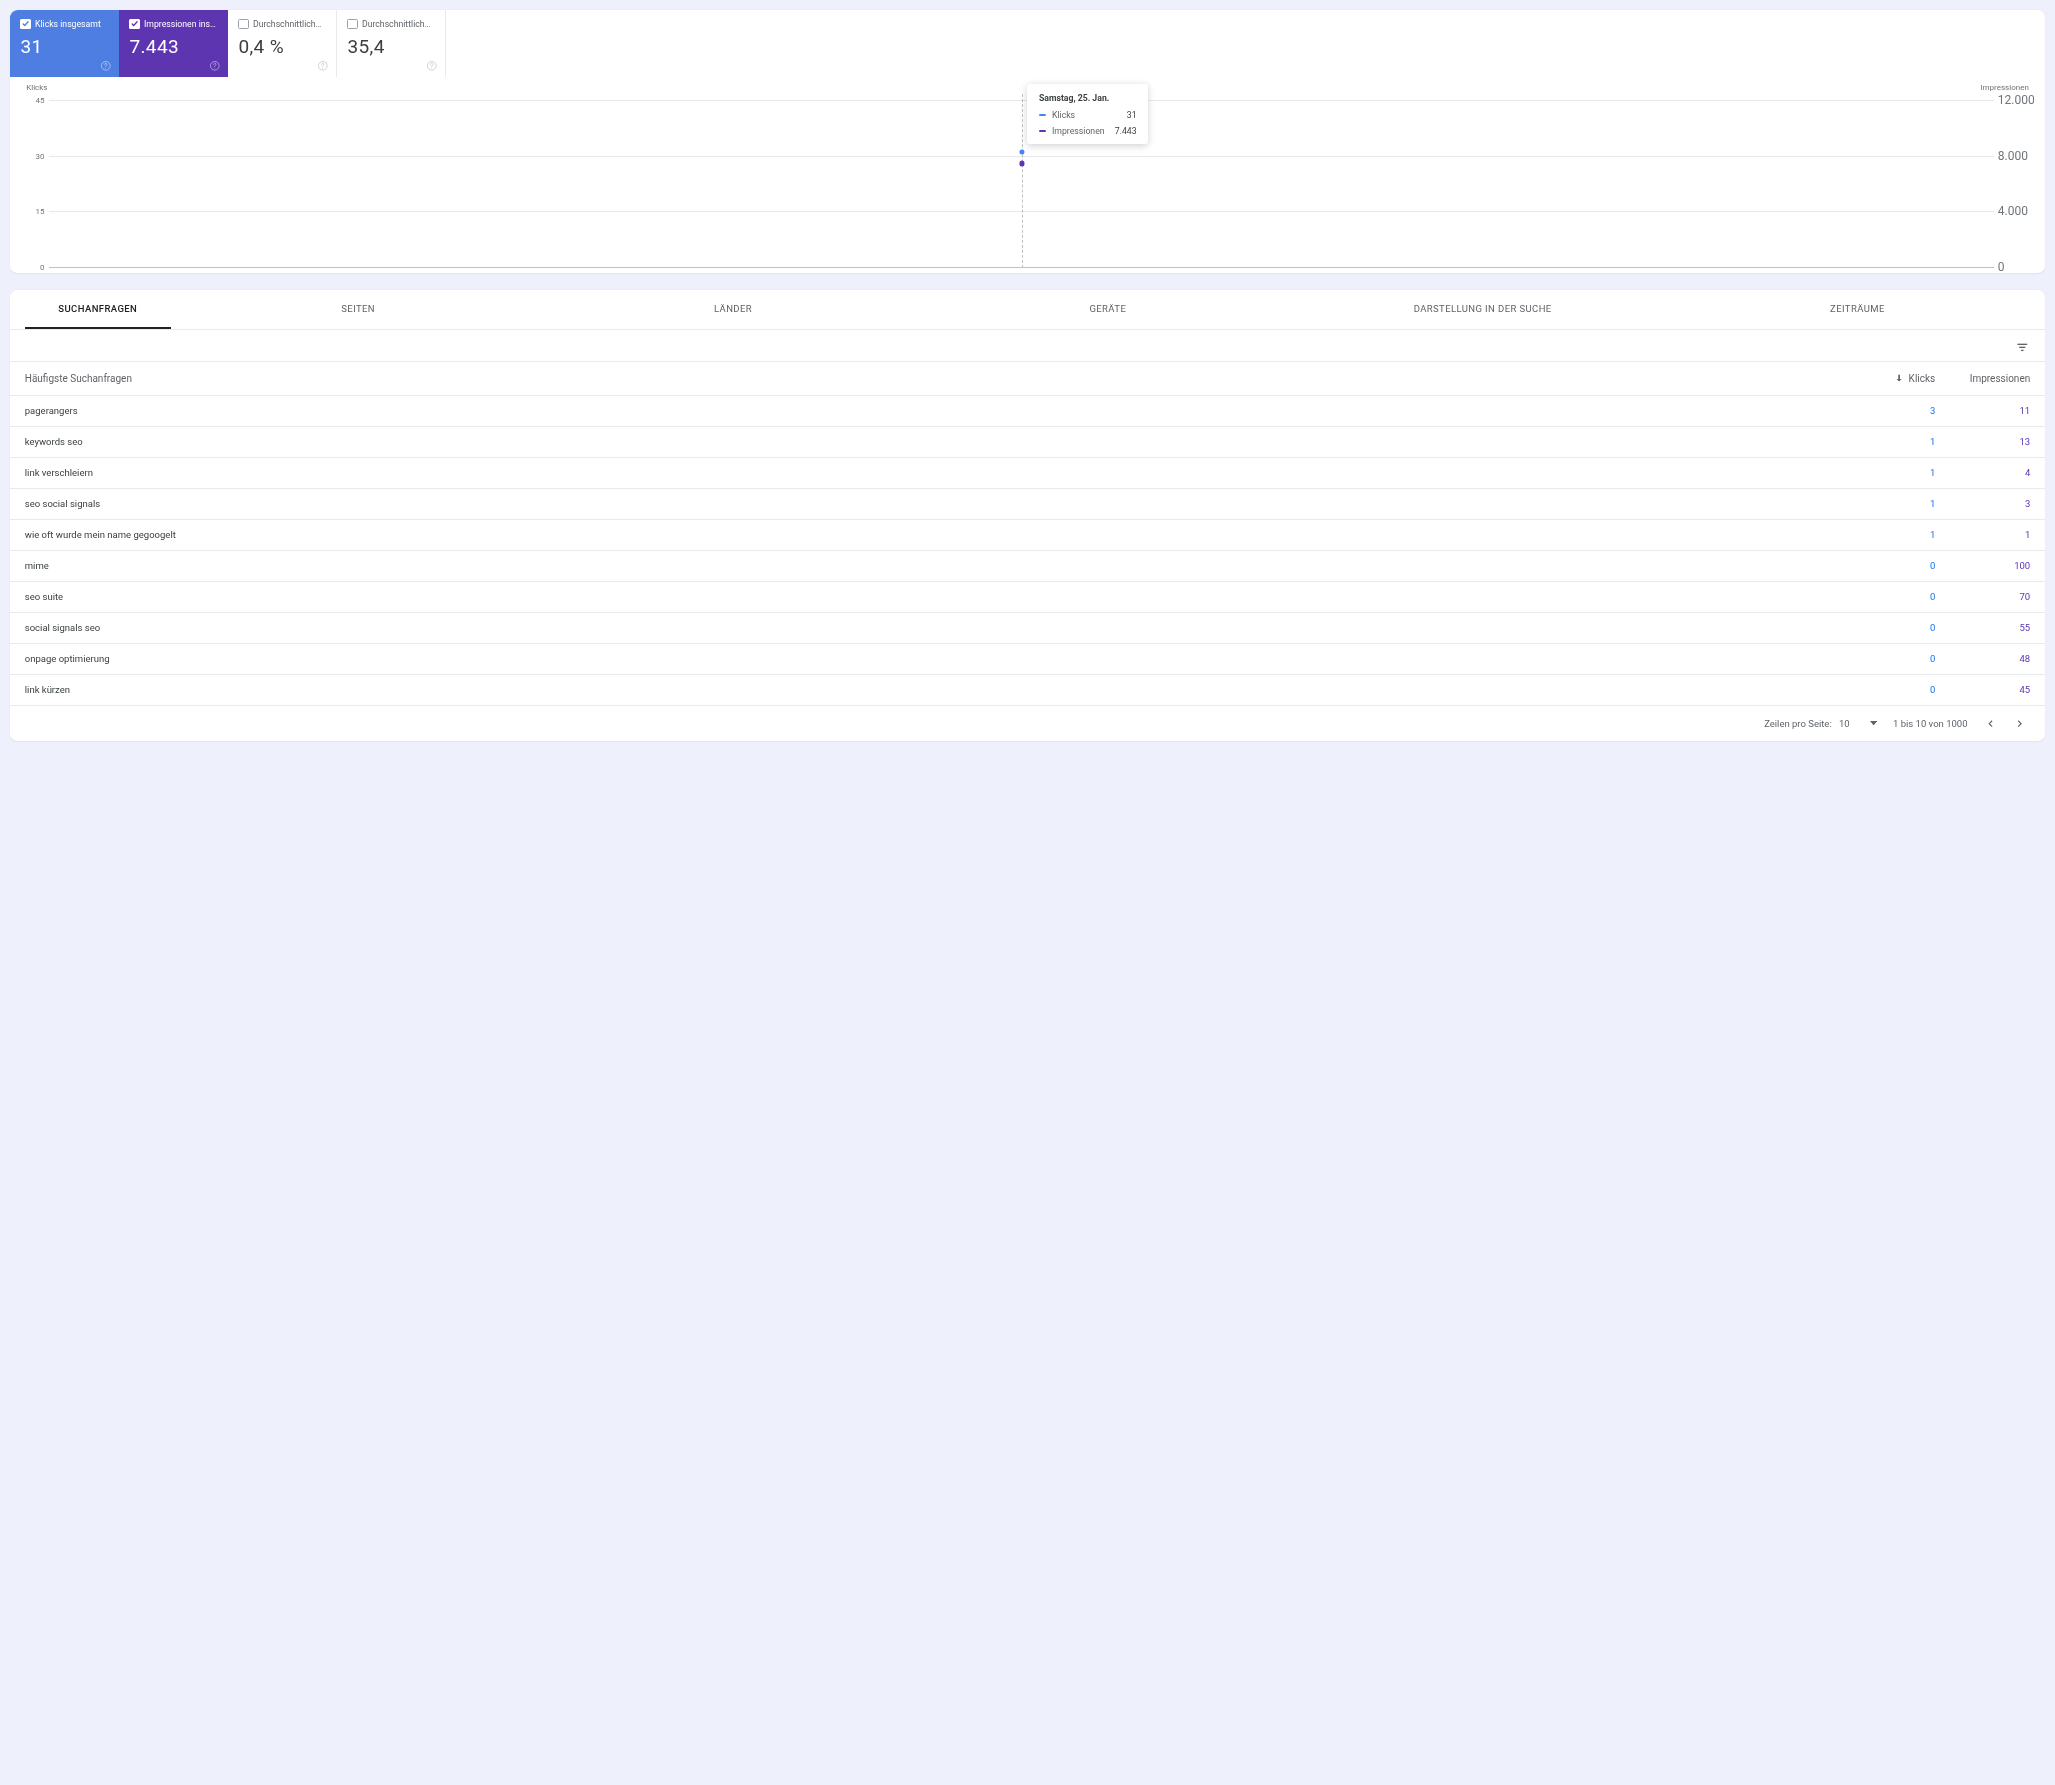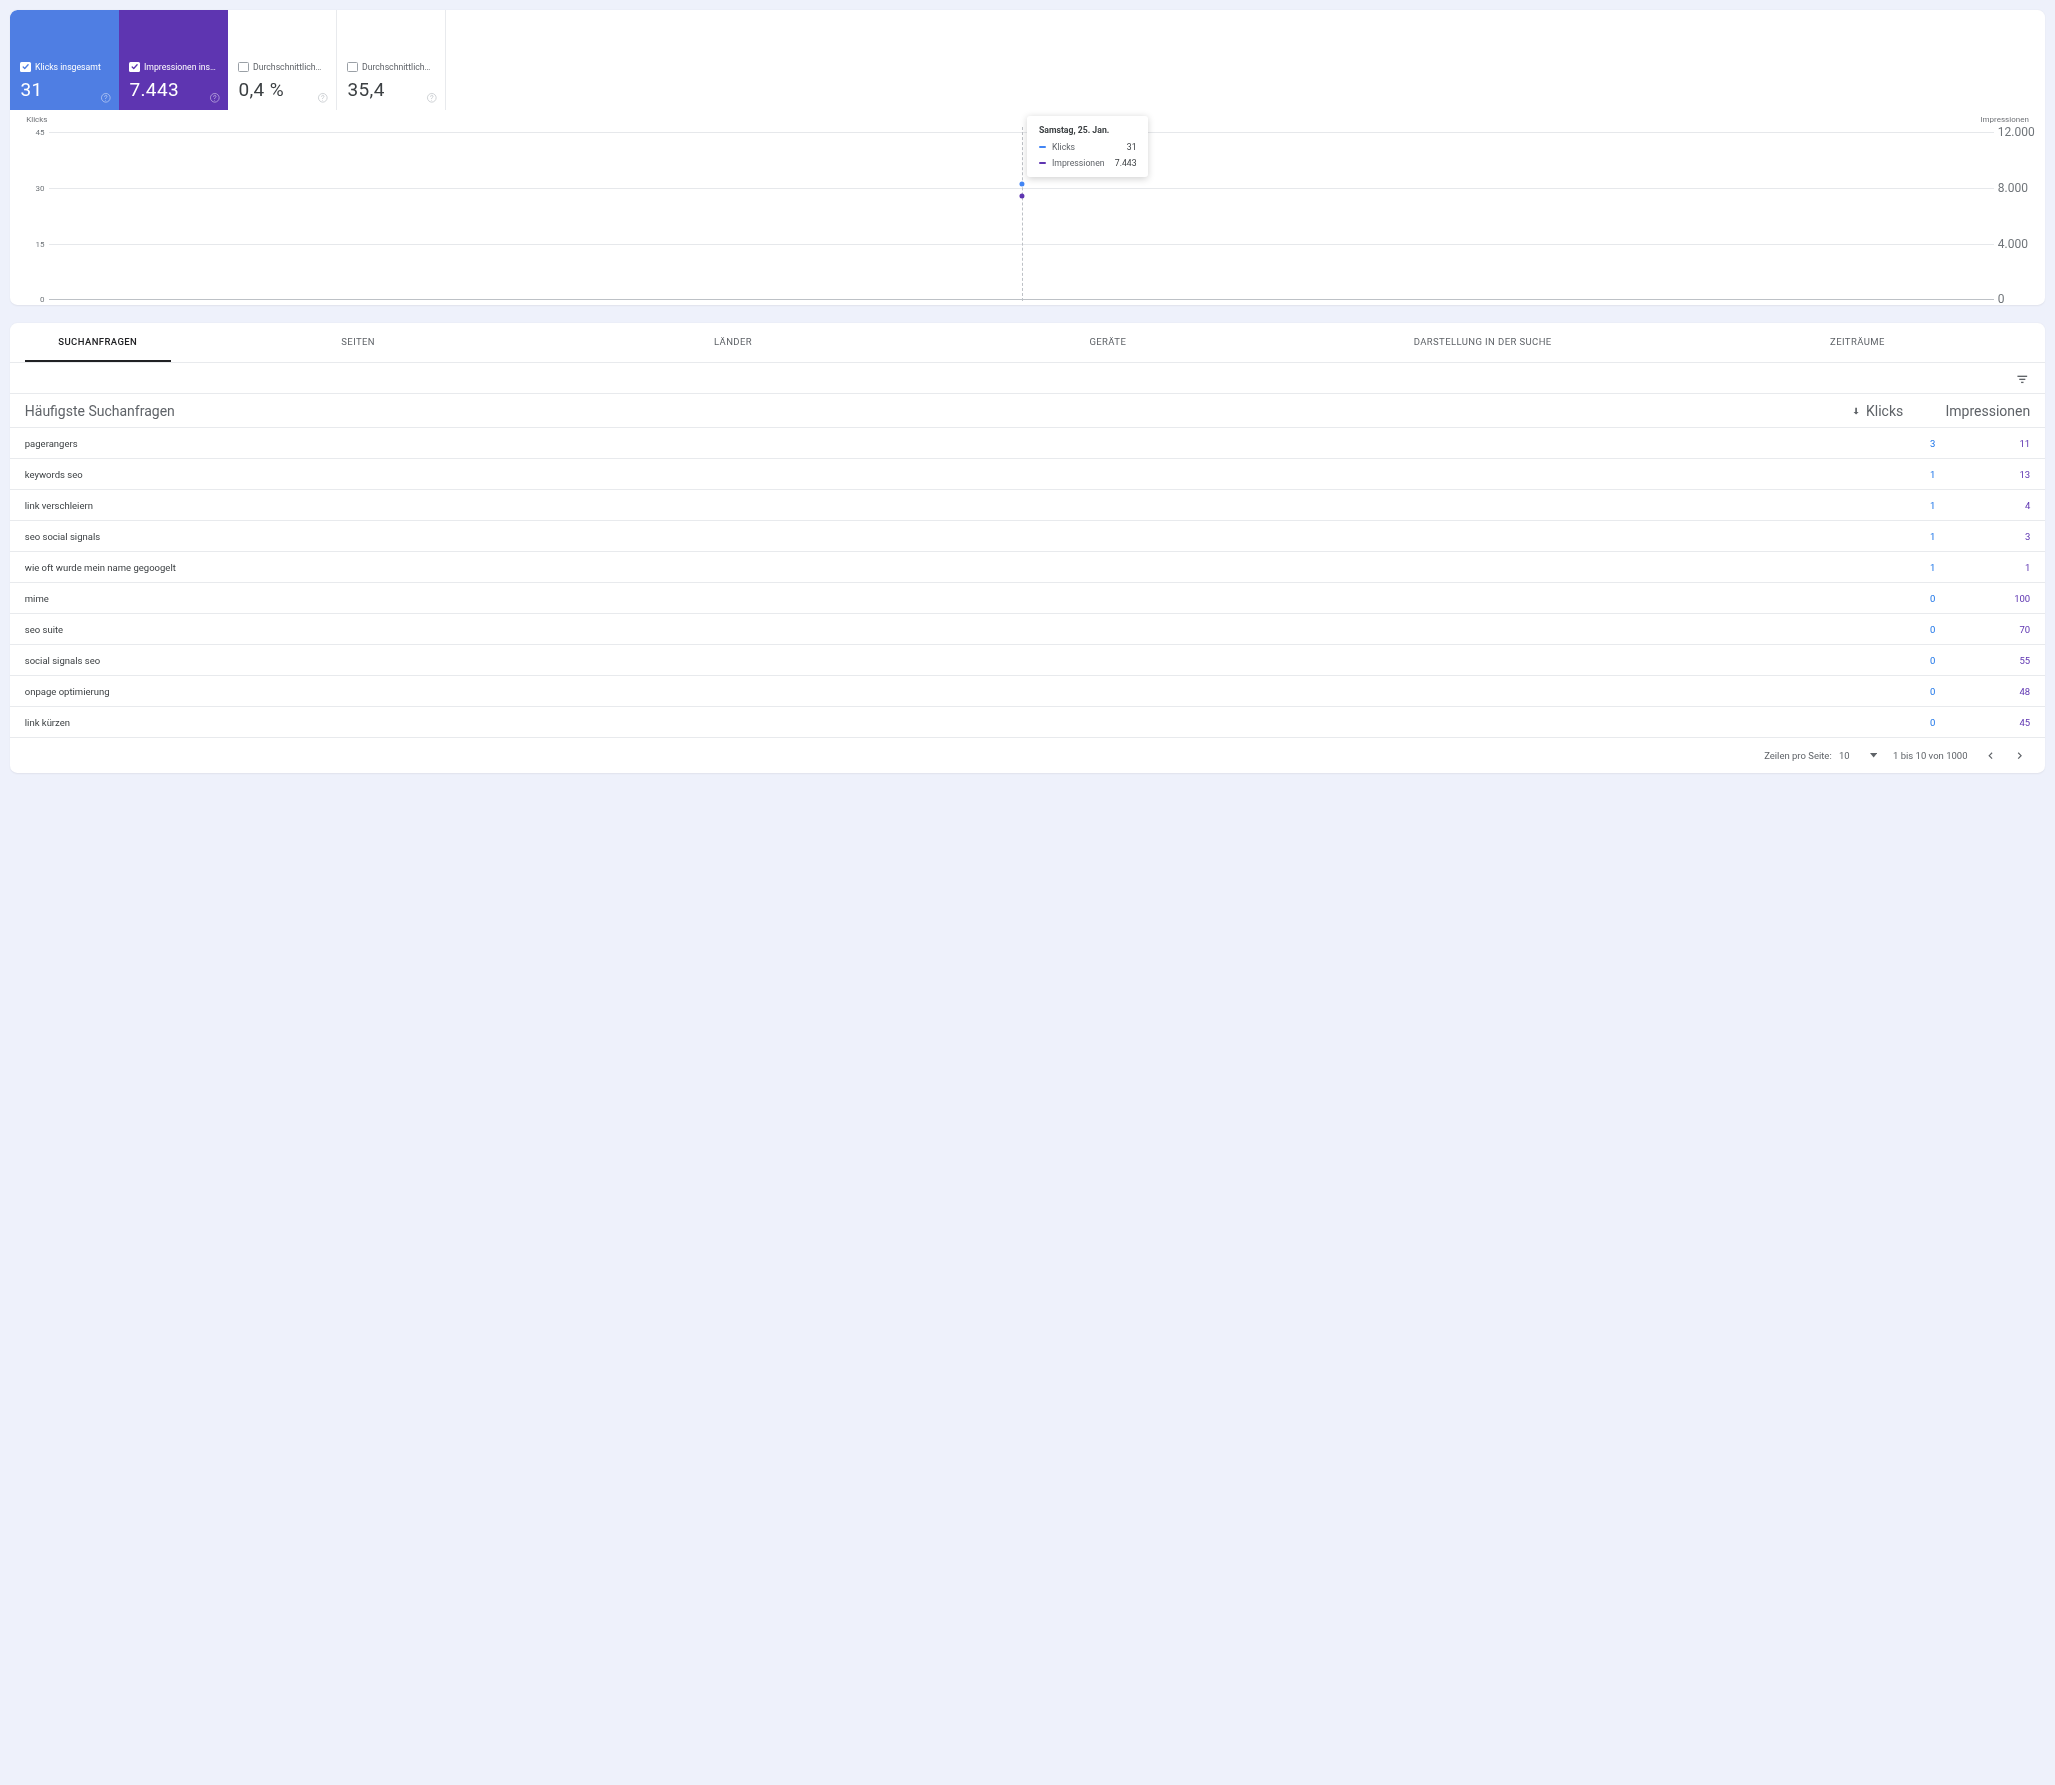--- a/index.html
+++ b/index.html
@@ -25,21 +25,21 @@
   }
   .tile {
     position: relative;
     width: 109px;
     min-height: 67px;
     padding: 8.7px 10.2px 8.7px 10.2px;
     border-right: 0.7px solid #e8eaed;
     cursor: pointer;
   }
   .tile:first-child { border-top-left-radius: 7.3px; }
-  .tile .row1 { display: flex; align-items: center; gap: 4.4px; font-size: 8.7px; white-space: nowrap; overflow: hidden; text-overflow: ellipsis; margin-top: 43px; }
+  .tile .row1 { display: flex; align-items: center; gap: 4.4px; font-size: 8.7px; white-space: nowrap; overflow: hidden; text-overflow: ellipsis; }
   .tile .row1 span { overflow: hidden; text-overflow: ellipsis; }
   .tile .big { font-size: 19px; font-weight: 400; margin-top: 5.8px; letter-spacing: 0.4px;}
   .tile .help {
     position: absolute; right: 7.3px; bottom: 5.8px;
     width: 11.6px; height: 11.6px; opacity: .6;
   }
   .tile-blue { background: #4f7ee3; color: #fff; border-right: none;}
   .tile-purple { background: #5e35b1; color: #fff; border-right: none;}
   .tile-white { color: #5f6368; }
   .tile-white .big { color: #3c4043; }
@@ -140,21 +140,21 @@
   .filter-row {
     display: flex; justify-content: flex-end; padding: 8.7px 14.6px 2.9px;
   }
   .filter-icon { width: 16px; height: 16px; color: #5f6368; cursor: pointer; display:flex;align-items:center;justify-content:center;}
   .thead, .trow {
     display: flex; align-items: center;
     padding: 0 14.6px;
     border-bottom: 0.7px solid #e8eaed;
     min-height: 31px;
   }
-  .thead { color: #5f6368; font-size: 14px; min-height: 35px; border-top: 0.7px solid #e8eaed; margin-top:2.9px;gap:32px;}
+  .thead { color: #5f6368; font-size: 10px; min-height: 35px; border-top: 0.7px solid #e8eaed; margin-top:2.9px;}
   .col-q { flex: 1 1 auto; text-align: left; }
   .col-k { flex: 0 0 87px; text-align: right; color: #1a73e8; }
   .col-i { flex: 0 0 95px; text-align: right; color: #5e35b1; }
   .thead .col-k, .thead .col-i { color: #5f6368; }
   .thead .col-k { display: flex; justify-content: flex-end; align-items: center; gap: 4.4px; }
   .sort-arrow { width: 10.2px; height: 10.2px; }
 
   .pager {
     display: flex; justify-content: flex-end; align-items: center;
     gap: 16px;

